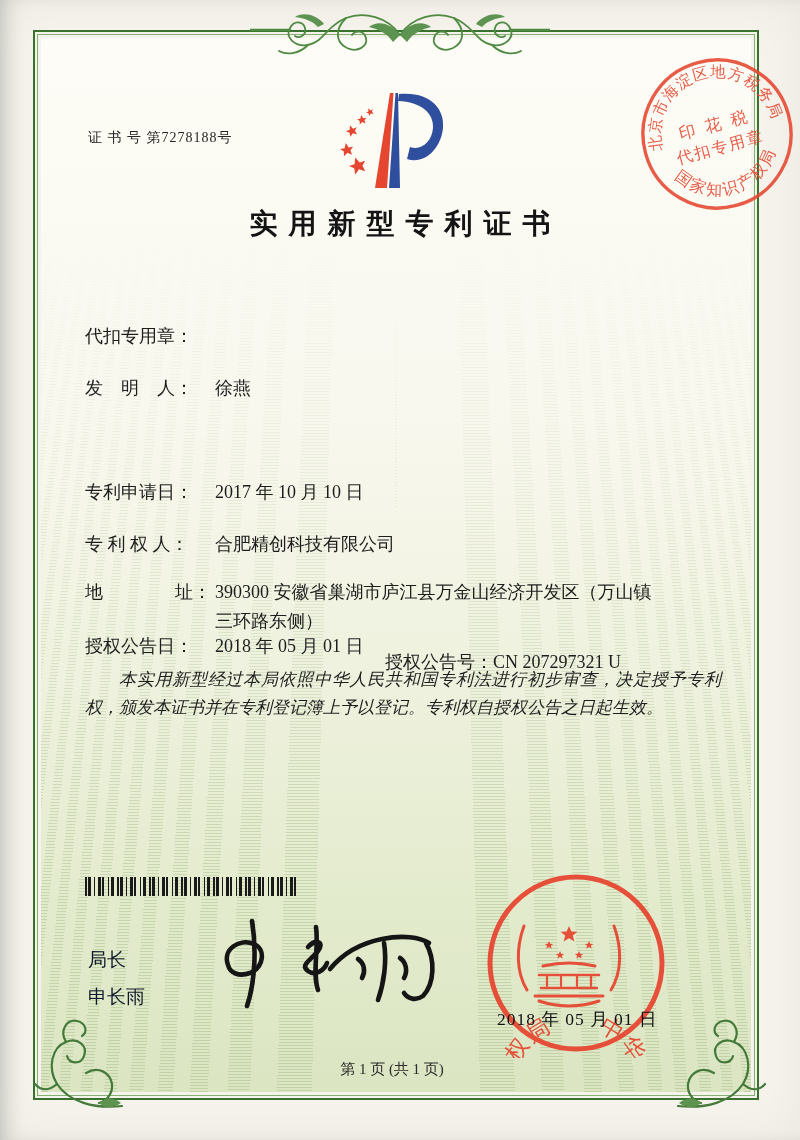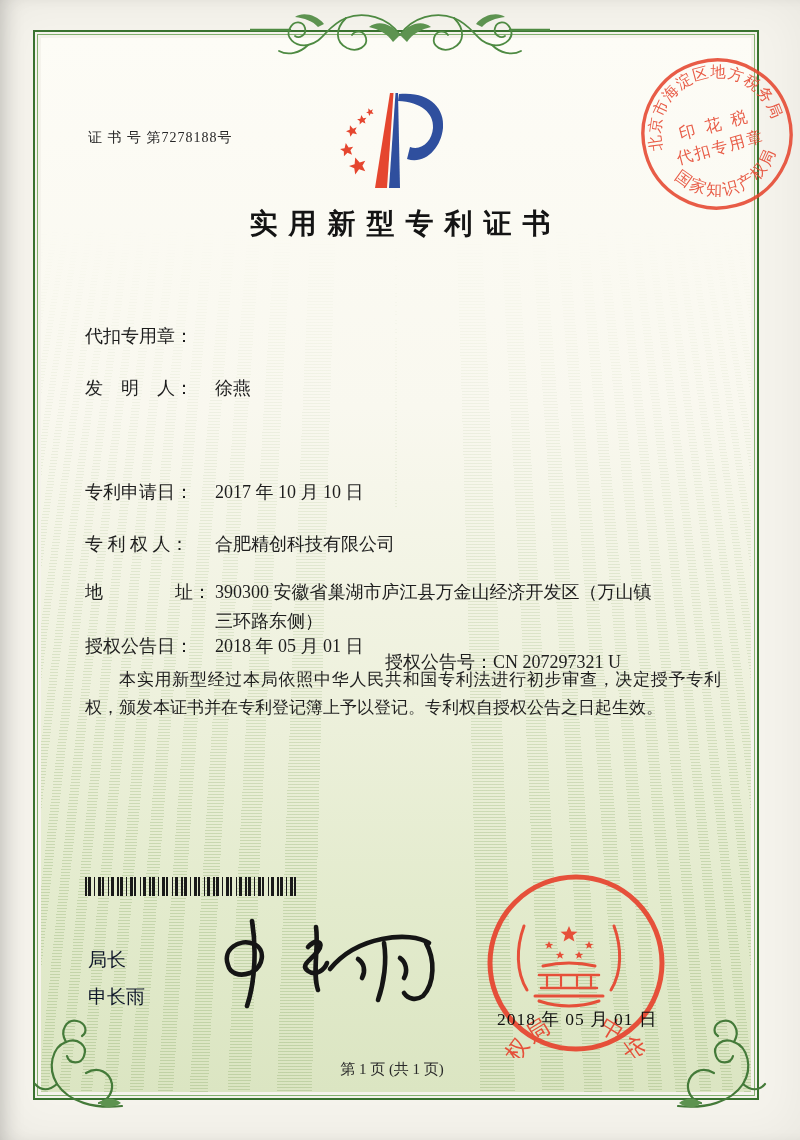--- a/index.html
+++ b/index.html
@@ -20,21 +20,21 @@
   .cert-no{left:88px;top:97px;font-size:14px;color:#262626;letter-spacing:1px;margin-top:32px;}
   .logo{left:312px;top:88px;}
   .doc-title{left:0;top:205px;width:800px;text-align:center;font-size:28px;font-weight:bold;
              letter-spacing:11px;text-indent:11px;color:#141414;}
   
   .frow{left:85px;width:640px;font-size:18px;color:#1d1d1d;display:flex;line-height:29px;}
   .frow .lbl{flex:0 0 130px;white-space:nowrap;}
   .frow .val{white-space:pre-wrap;}
   .grant-pair2{position:absolute;left:300px;top:4px;display:flex;white-space:nowrap;margin-top:12px;}
   
-  .body-text{left:85px;top:666px;width:636px;font-size:17px;color:#1e1e1e;text-align:justify;}
+  .body-text{left:85px;top:666px;width:636px;font-size:17px;color:#1e1e1e;text-align:justify;font-style:italic;}
   .body-text p{margin:0;text-indent:2em;line-height:28.3px;}
   .barcode{left:85px;top:877px;width:211px;height:19px;
      background:repeating-linear-gradient(90deg,#1a1a1a 0 2px,rgba(0,0,0,0) 2px 3px,#1a1a1a 3px 6px,rgba(0,0,0,0) 6px 9px,#1a1a1a 9px 10px,rgba(0,0,0,0) 10px 13px,#1a1a1a 13px 16px,rgba(0,0,0,0) 16px 17px,#1a1a1a 17px 19px,rgba(0,0,0,0) 19px 23px,#1a1a1a 23px 24px,rgba(0,0,0,0) 24px 26px,#1a1a1a 26px 29px,rgba(0,0,0,0) 29px 32px);}
   .officer{left:88px;top:941px;font-family:"Liberation Sans",sans-serif;font-size:19px;color:#0f172a;line-height:37px;}
   .signature{left:212px;top:903px;z-index:2;}
   .seal{left:481px;top:868px;z-index:2;}
   .seal-date{left:497px;top:1007px;z-index:3;font-size:17.5px;color:#111;letter-spacing:1px;}
   .tax-stamp{left:633px;top:50px;transform:rotate(-15deg);}
   .footer{left:33px;top:1060px;width:718px;text-align:center;font-size:15px;color:#2a2a2a;}
   .flourish{left:250px;top:4px;}

